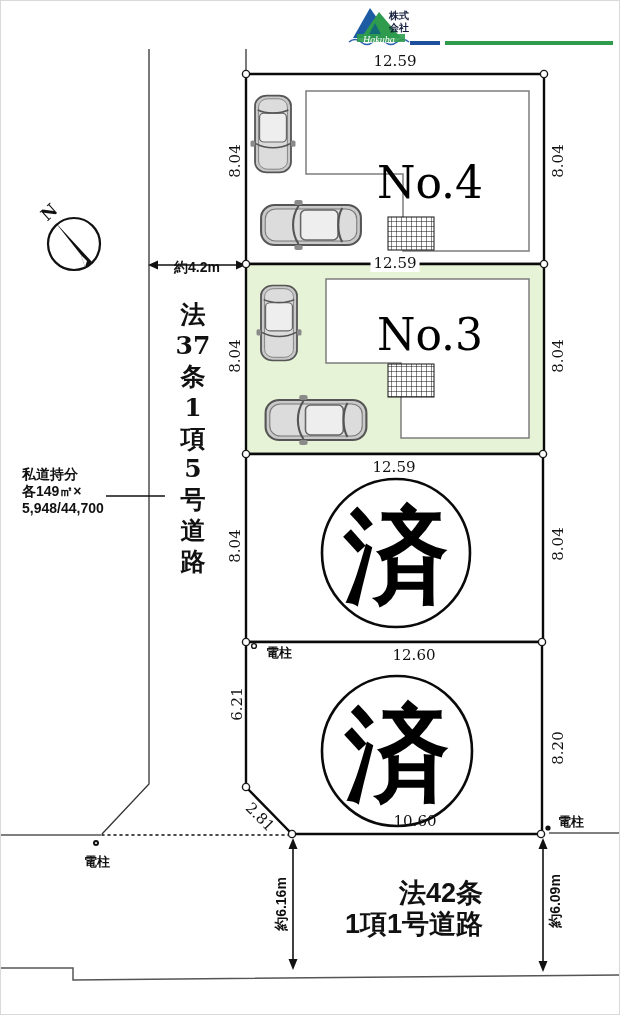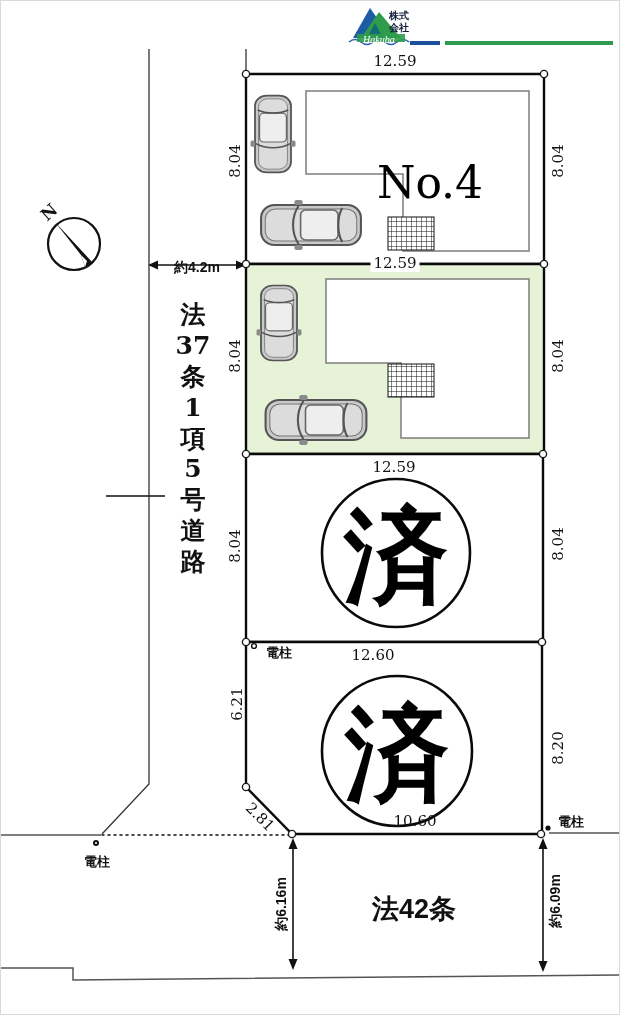--- a/index.html
+++ b/index.html
@@ -167,27 +167,28 @@
     </g>
   </svg>
 
   <span id="logoTagline">Hakuba</span>
   <span class="logoPrefix" style="top:10px;">株式</span>
   <span class="logoPrefix" style="top:22px;">会社</span>
 
   <span id="northN">N</span>
 
   <span class="lbl plotName" style="left:429px;top:137px;margin-top:44px;">No.4</span>
+  <span class="lbl plotName" style="left:429px;top:333px;">No.3</span>
   <span class="lbl soldMark" style="left:395px;top:555px;">済</span>
   <span class="lbl soldMark" style="left:396px;top:753px;">済</span>
 
   <span class="lbl" style="left:394px;top:60px;">12.59</span>
   <span class="lbl onLine" style="left:394px;top:262px;">12.59</span>
   <span class="lbl" style="left:393px;top:466px;">12.59</span>
-  <span class="lbl" style="left:372px;top:654px;">12.60</span>
+  <span class="lbl" style="left:413px;top:654px;">12.60</span>
   <span class="lbl" style="left:414px;top:820px;">10.60</span>
 
   <span class="lbl rotCCW" style="left:234px;top:160px;">8.04</span>
   <span class="lbl rotCCW" style="left:234px;top:355px;">8.04</span>
   <span class="lbl rotCCW" style="left:234px;top:545px;">8.04</span>
   <span class="lbl rotCCW" style="left:236px;top:703px;">6.21</span>
   <span class="lbl rot45" style="left:259px;top:816px;">2.81</span>
 
   <span class="lbl rotCCW" style="left:557px;top:160px;">8.04</span>
   <span class="lbl rotCCW" style="left:557px;top:355px;">8.04</span>
@@ -195,31 +196,37 @@
   <span class="lbl rotCCW" style="left:557px;top:747px;">8.20</span>
 
   <span class="lbl roadWidth" style="left:196px;top:250px;margin-top:17px;">約4.2m</span>
   <span class="lbl roadWidth rotCCW" style="left:281px;top:903px;">約6.16m</span>
   <span class="lbl roadWidth rotCCW" style="left:555px;top:900px;">約6.09m</span>
 
   <span class="lbl poleLbl" style="left:278px;top:652px;">電柱</span>
   <span class="lbl poleLbl" style="left:96px;top:861px;">電柱</span>
   <span class="lbl poleLbl" style="left:570px;top:821px;">電柱</span>
 
+  <div id="shareNote">
+    <div>私道持分</div>
+    <div>各149㎡×</div>
+    <div>5,948/44,700</div>
+  </div>
 
   <div id="vroad">
 
   <span>法</span>
       <span>37</span>
       <span>条</span>
       <span>1</span>
       <span>項</span>
       <span>5</span>
       <span>号</span>
       <span>道</span>
       <span>路</span>
     </div>
 
   <div id="publicRoadLbl">
     <div>法42条</div>
+    <div>1項1号道路</div>
   </div>
 
 </div>
 
 </body></html>

